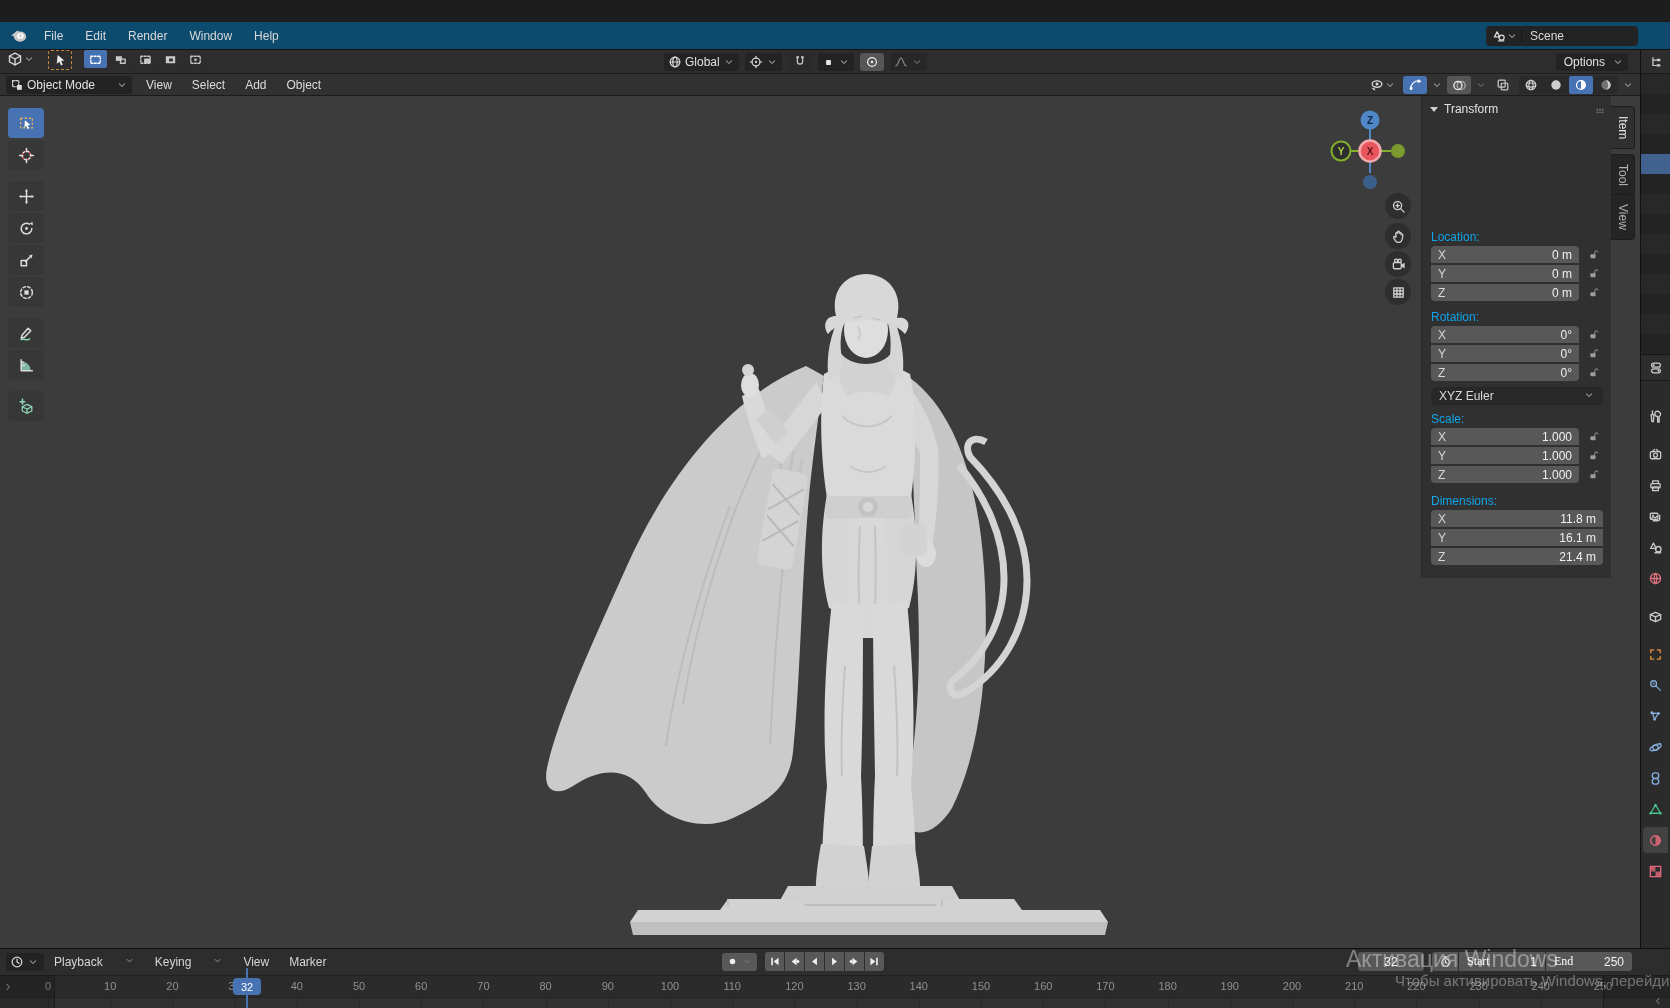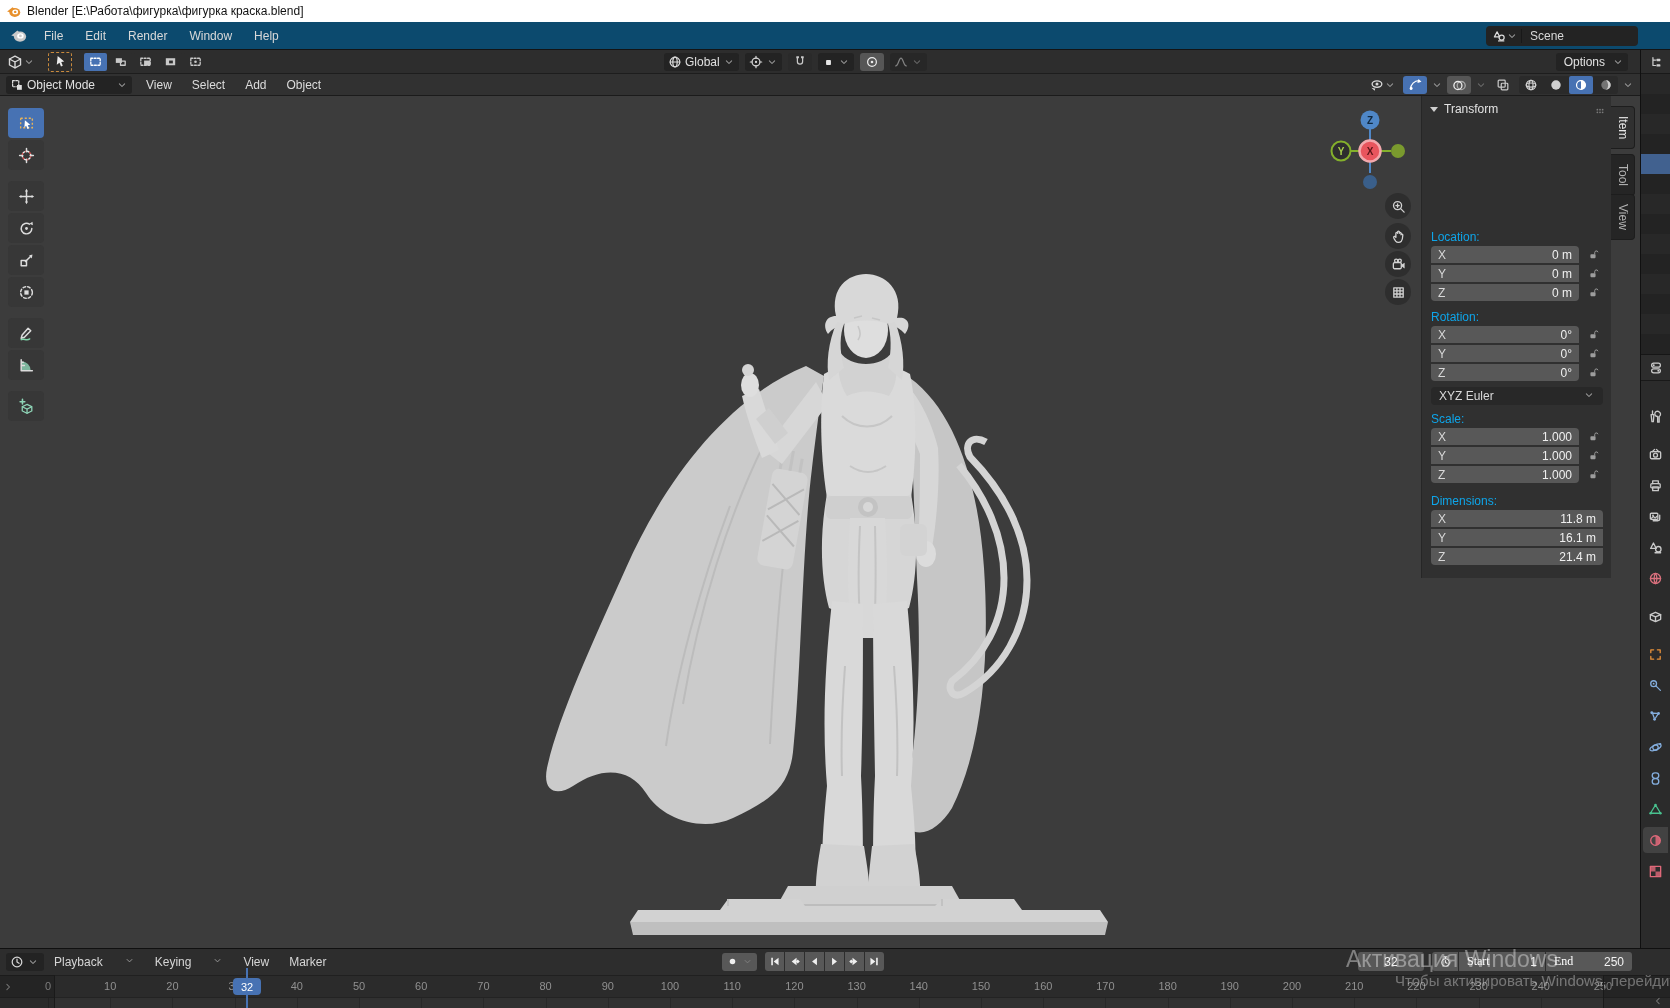--- a/index.html
+++ b/index.html
@@ -27,21 +27,21 @@
   .ws-tab { display:flex; align-items:center; padding:0 13px; color:#989898; border-right:1px solid #161616; }
   .ws-tab.active { background:#3b3b3b; color:#ededed; border-radius:4px 4px 0 0; border-right:none; }
   .ws-plus { display:flex; align-items:center; padding:0 10px; color:#bdbdbd; font-size:14px; }
   #scene-widget { position:absolute; right:32px; top:4px; height:20px; width:152px; background:#232323;
     border-radius:4px; display:flex; align-items:center; color:#d8d8d8; }
   #scene-widget .icon-part { display:flex; align-items:center; padding:0 3px 0 6px; border-right:1px solid #181818; }
   #scene-widget .name-part { padding-left:8px; }
 
   
   #row1 { position:absolute; left:0; top:50px; width:1640px; height:24px; background:#2d2d2d;
-    border-bottom:1px solid #1d1d1d; display:flex; align-items:center; }
+    border-bottom:1px solid #1d1d1d; display:flex; }
   #row2 { position:absolute; left:0; top:74px; width:1640px; height:22px; background:#313131;
     border-bottom:1px solid #1b1b1b; display:flex; align-items:center; }
   .hdr-btn { height:18px; border-radius:3px; display:inline-flex; align-items:center; justify-content:center;
     padding:0 3px; color:#d6d6d6; }
   .pill { background:#232323; border-radius:3px; height:18px; display:inline-flex; align-items:center;
     padding:0 4px; color:#e0e0e0; gap:3px; }
   .toggle-on-gray { background:#565656; }
   .toggle-on-blue { background:#4772b3; color:#fff; }
   #tweak-btn { width:24px; height:20px; border:1px dashed #c98a3d; border-radius:3px; margin-left:10px;
     display:flex; align-items:center; justify-content:center; color:#ececec; }
@@ -153,31 +153,20 @@
   #watermark { position:absolute; left:0; top:0; width:1670px; height:1008px; pointer-events:none; z-index:40;border-radius:12px; }
   #wm1 { position:absolute; left:1346px; top:946px; font-size:23px; color:rgba(240,240,240,.42); }
   #wm2 { position:absolute; left:1395px; top:972px; font-size:15px; color:rgba(240,240,240,.38); white-space:nowrap; }
   .corner-chev { position:absolute; color:#8a8a8a; }
 </style>
 </head>
 <body>
 
 <div id="app">
 
-  <div id="titlebar">
-    <span class="ico" id="title-logo">
-        <svg width="15" height="15" viewBox="0 0 16 16" style="color:#e8912d">
-          <ellipse class="f" cx="9.4" cy="9" rx="5.8" ry="4.8"></ellipse>
-          <ellipse cx="9.8" cy="8.4" rx="3.1" ry="2.5" fill="#fff"></ellipse>
-          <circle class="f" cx="9.8" cy="8.4" r="1.3"></circle>
-          <path class="f" d="M1.2 8 7 3.4l2.2 2L4 8.8Z"></path>
-        </svg>
-      </span>
-    <span>Blender [E:\Работа\фигурка\фигурка краска.blend]</span>
-  </div>
 
   <div id="topbar">
     <span class="ico" id="tb-logo">
         <svg width="17" height="17" viewBox="0 0 16 16" style="color:#c9c9c9">
           <ellipse class="f" cx="9.4" cy="9" rx="5.8" ry="4.8"></ellipse>
           <ellipse cx="9.8" cy="8.4" rx="3.1" ry="2.5" fill="#fff"></ellipse>
           <circle class="f" cx="9.8" cy="8.4" r="1.3"></circle>
           <path class="f" d="M1.2 8 7 3.4l2.2 2L4 8.8Z"></path>
         </svg>
       </span>

